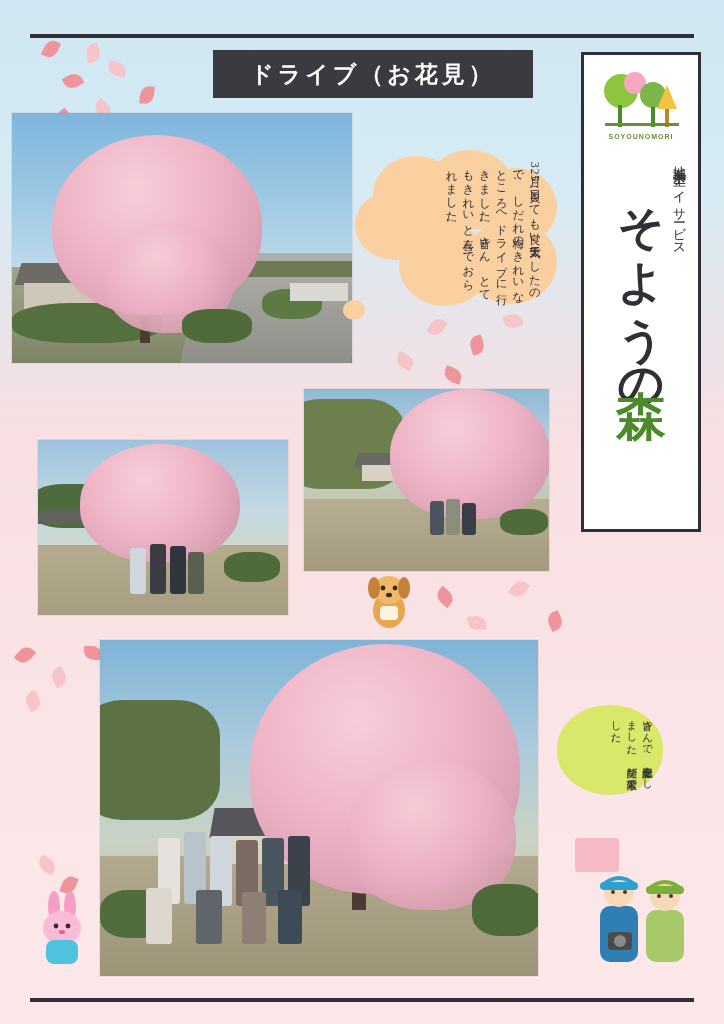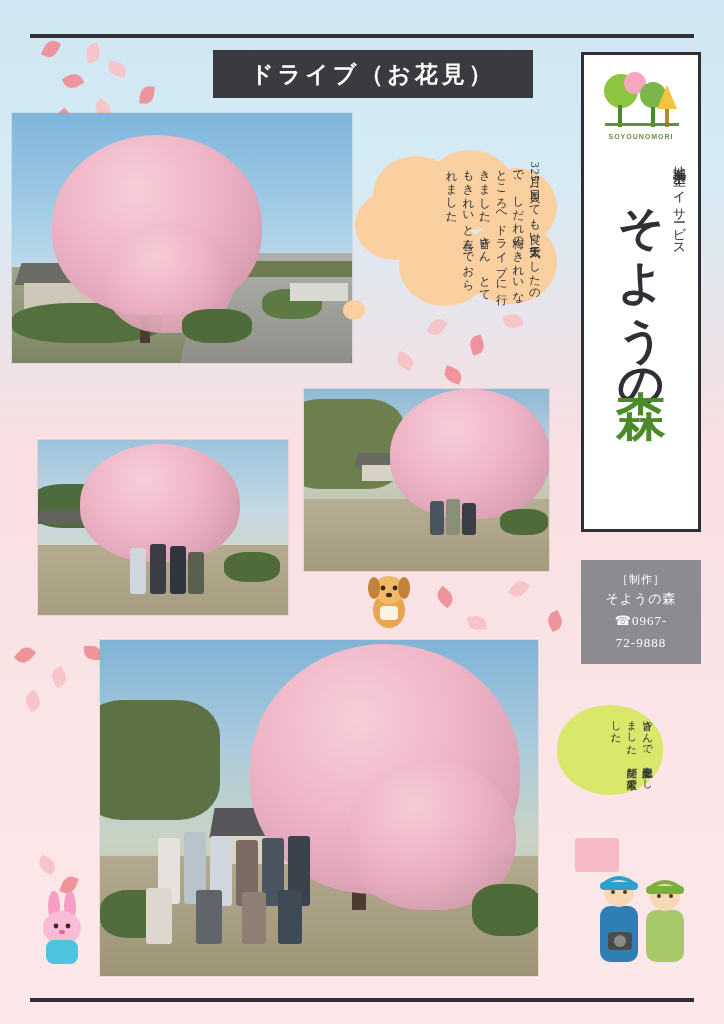--- a/index.html
+++ b/index.html
@@ -269,26 +269,20 @@
       <path d="M76 20 L86 44 L66 44 Z" fill="#f5c242"></path>
       <rect x="74" y="44" width="4" height="18" fill="#b9882a"></rect>
       <rect x="14" y="58" width="74" height="3" fill="#6a8f3a"></rect>
     </svg>
     <div class="logo-text">SOYOUNOMORI</div>
     <div class="vert-sub">地域共生型デイサービス</div>
     <div class="vert-main">そようの</div>
     <div class="mori">森</div>
   </div>
 
-  <div class="credits">
-    <span class="c1">［制作］</span>
-    <span>そようの森</span>
-    <span>☎0967-</span>
-    <span>72-9888</span>
-  </div>
 
   <svg class="dog" viewBox="0 0 62 60">
     <ellipse cx="31" cy="40" rx="16" ry="18" fill="#e8a552"></ellipse>
     <ellipse cx="31" cy="20" rx="15" ry="14" fill="#f0b968"></ellipse>
     <ellipse cx="16" cy="18" rx="6" ry="11" fill="#c4813a"></ellipse>
     <ellipse cx="46" cy="18" rx="6" ry="11" fill="#c4813a"></ellipse>
     <circle cx="25" cy="18" r="2.4" fill="#3a2a1c"></circle>
     <circle cx="37" cy="18" r="2.4" fill="#3a2a1c"></circle>
     <ellipse cx="31" cy="25" rx="3" ry="2.2" fill="#3a2a1c"></ellipse>
     <rect x="22" y="36" width="18" height="14" rx="4" fill="#fdf3e2"></rect>

